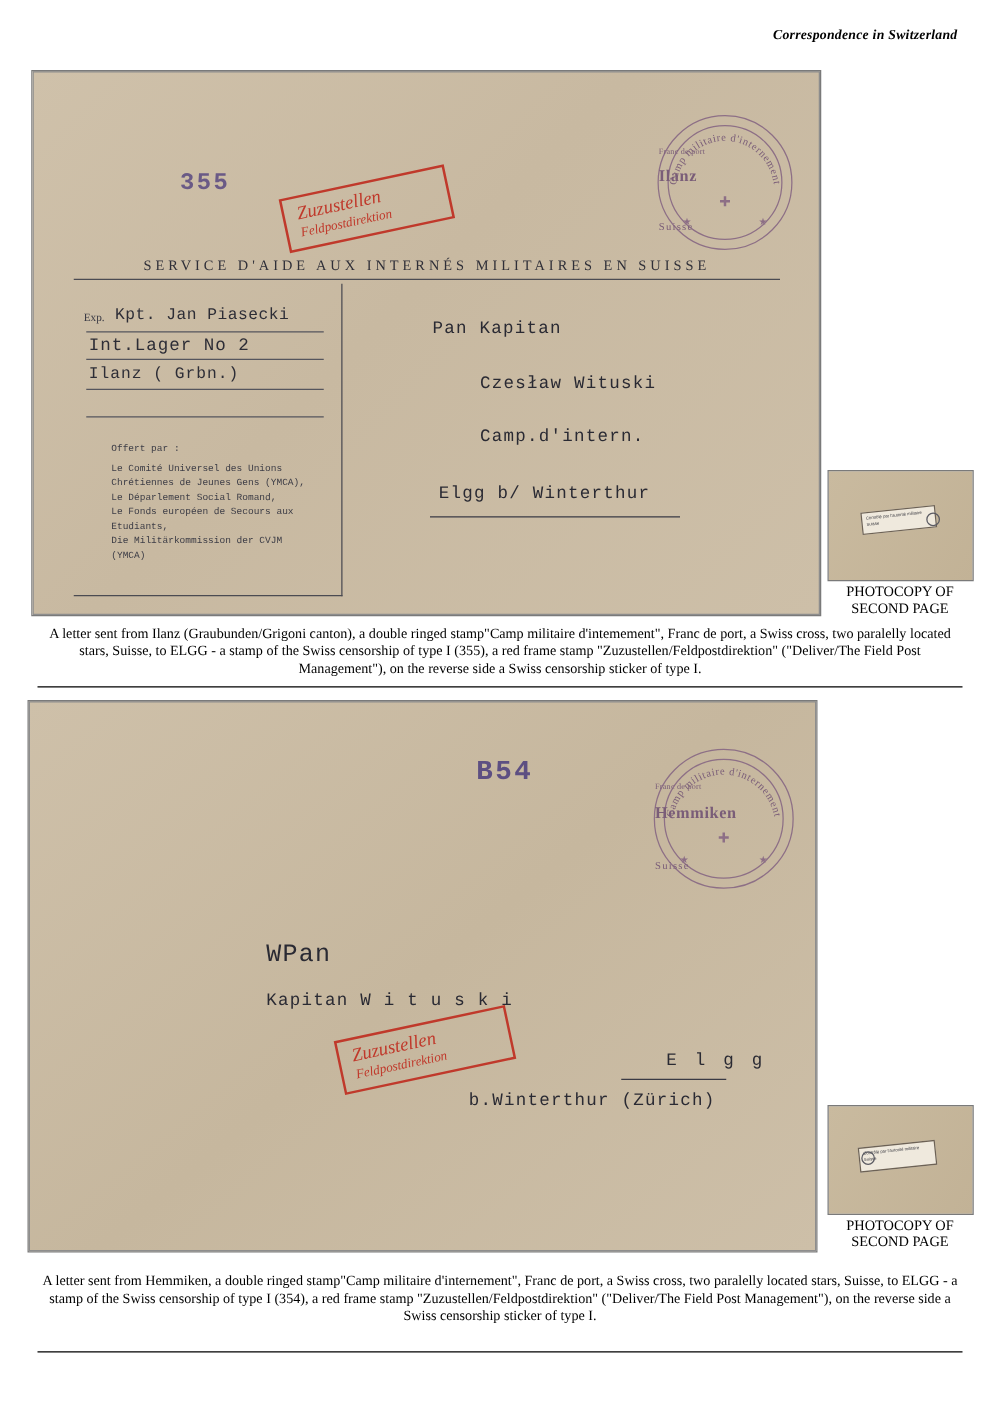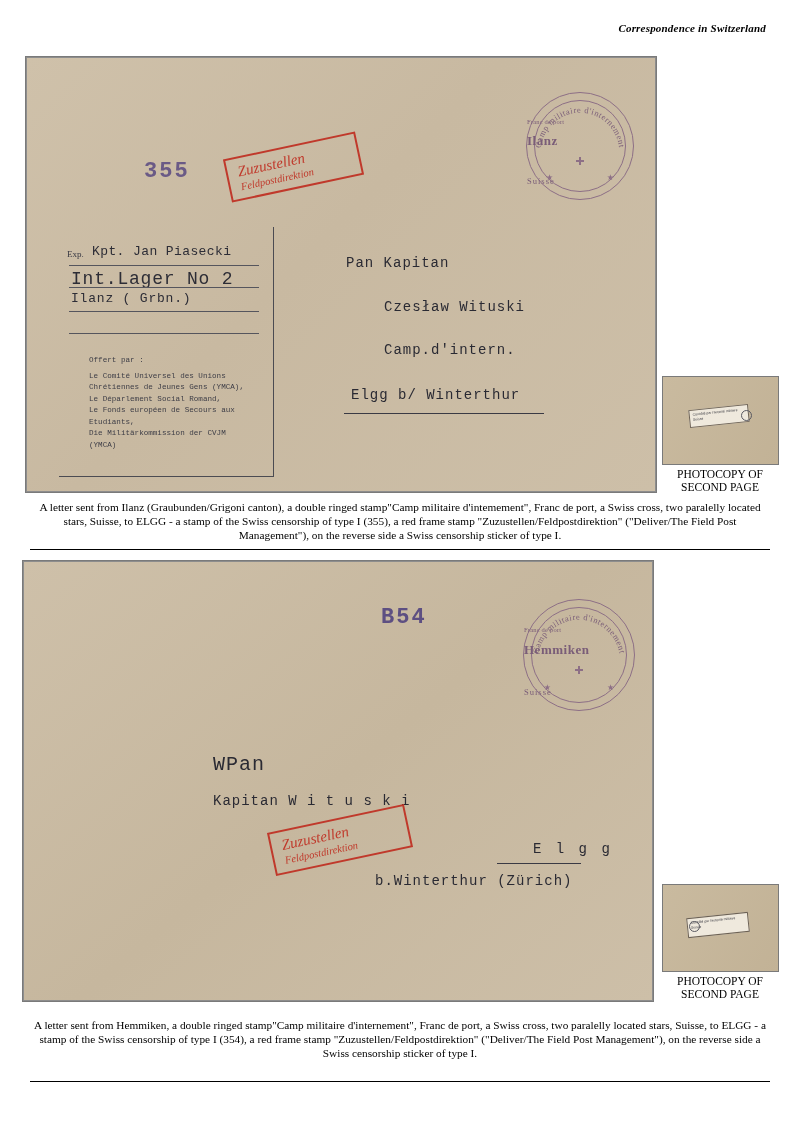--- a/index.html
+++ b/index.html
@@ -104,23 +104,23 @@
     position: absolute;
     left: 30px;
     width: 740px;
     border-top: 1.5px solid #000;
   }
   #rule-1 { top: 505px; }
   #rule-2 { top: 533px; }
   .censor-num {
     position: absolute;
     left: 118px;
-    top: 102px;
-    font-family: "Liberation Mono", monospace;
-    font-size: 22px;
+    top: 78px;
+    font-family: "Liberation Mono", monospace;
+    font-size: 19px;
     letter-spacing: 2px;
     color: #6a5a86;
     font-weight: bold;
   }
 
   
   .red-stamp {
     position: absolute;
     border: 2px solid #c0392b;
     color: #c0392b;
@@ -253,21 +253,21 @@
     font-family: "Liberation Mono", monospace;
     font-size: 13px;
     color: #2d2d36;
     letter-spacing: 0.4px;
   }
   .sender-l2 {
     position: absolute;
     left: 12px;
     top: 42px;
     font-family: "Liberation Mono", monospace;
-    font-size: 18px;
+    font-size: 14px;
     color: #2d2d36;
     letter-spacing: 0.8px;
     text-align: center;
   }
   .sender-l3 {
     position: absolute;
     left: 12px;
     top: 64px;
     font-family: "Liberation Mono", monospace;
     font-size: 13px;
@@ -390,20 +390,21 @@
           <text><textPath href="#arcTop1" startOffset="50%" text-anchor="middle">Camp militaire d'internement</textPath></text>
         </svg>
         <div class="center-text rs-franc">Franc de port</div>
         <div class="center-text rs-place">Ilanz</div>
         <div class="rs-cross" style="top:60%"></div>
         <div class="rs-star" style="left:18%; bottom:16%">★</div>
         <div class="rs-star" style="right:18%; bottom:16%">★</div>
         <div class="center-text rs-suisse">Suisse</div>
       </div>
 
+      <div class="service-line">SERVICE D'AIDE AUX INTERNÉS MILITAIRES EN SUISSE</div>
 
       <div class="sender-box">
         <div class="sender-exp">Exp.</div>
         <div class="sender-name">Kpt. Jan Piasecki</div>
         <div class="sender-rule" id="sender-rule-a"></div>
         <div class="sender-l2">Int.Lager  No 2</div>
         <div class="sender-rule" id="sender-rule-b"></div>
         <div class="sender-l3">Ilanz ( Grbn.)</div>
         <div class="sender-rule" id="sender-rule-c"></div>
         <div class="sender-rule" id="sender-rule-d"></div>

